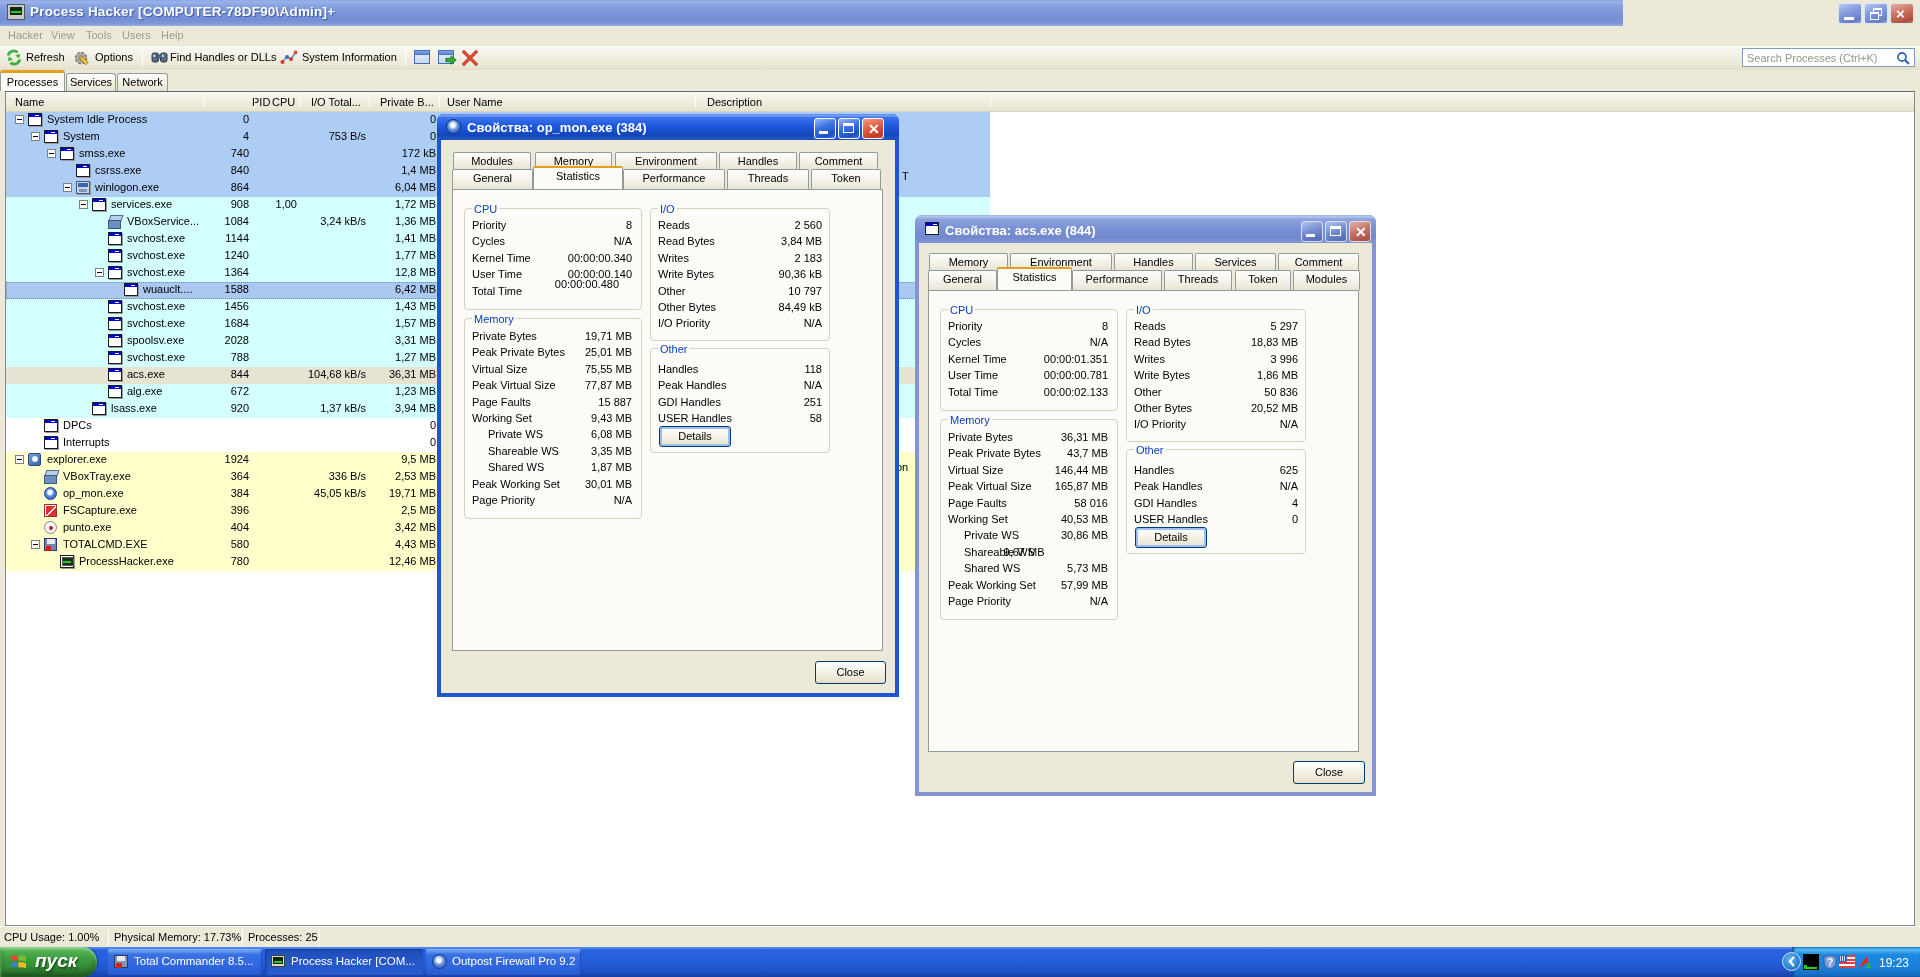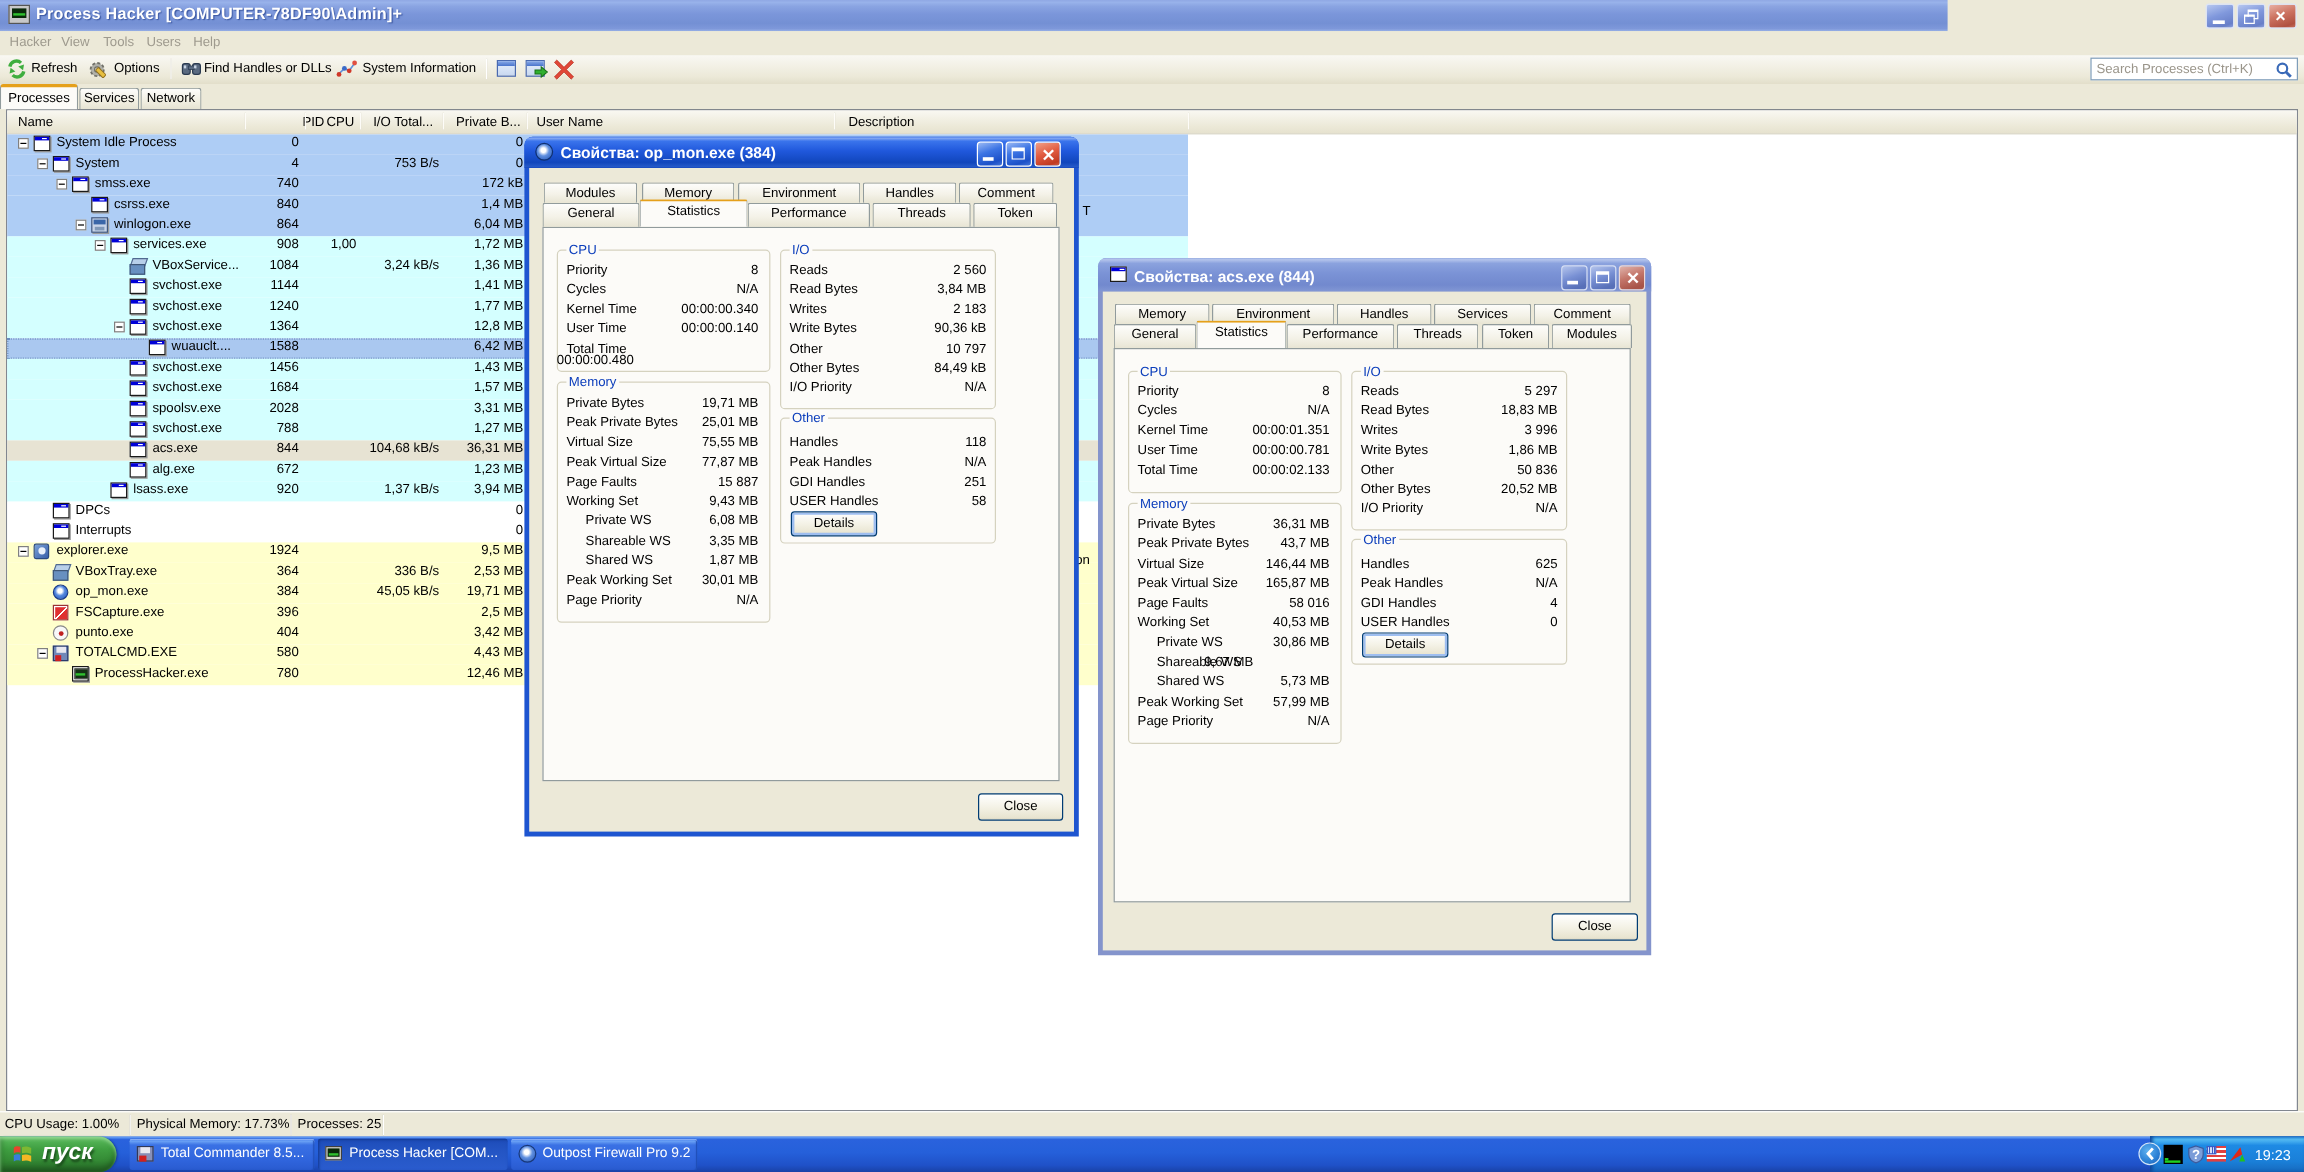--- a/index.html
+++ b/index.html
@@ -409,21 +409,21 @@
     </div>
 <div class="grow" style="left:472px;top:219px;">Priority</div>
 <div class="grow" style="left:464px;top:219px;width:168px;text-align:right;">8</div>
 <div class="grow" style="left:472px;top:235.4px;">Cycles</div>
 <div class="grow" style="left:464px;top:235.4px;width:168px;text-align:right;">N/A</div>
 <div class="grow" style="left:472px;top:251.8px;">Kernel Time</div>
 <div class="grow" style="left:464px;top:251.8px;width:168px;text-align:right;">00:00:00.340</div>
 <div class="grow" style="left:472px;top:268.2px;">User Time</div>
 <div class="grow" style="left:464px;top:268.2px;width:168px;text-align:right;">00:00:00.140</div>
 <div class="grow" style="left:472px;top:284.59999999999997px;">Total Time</div>
-<div class="grow" style="left:464px;top:294px;width:155px;text-align:left;">00:00:00.480</div>
+<div class="grow" style="left:464px;top:278px;width:155px;text-align:right;">00:00:00.480</div>
 
 <div class="grp" style="left:650px;top:208px;width:180px;height:133px;">
       <span class="glabel">I/O</span>
     </div>
 <div class="grow" style="left:658px;top:219px;">Reads</div>
 <div class="grow" style="left:650px;top:219px;width:172px;text-align:right;">2 560</div>
 <div class="grow" style="left:658px;top:235.4px;">Read Bytes</div>
 <div class="grow" style="left:650px;top:235.4px;width:172px;text-align:right;">3,84 MB</div>
 <div class="grow" style="left:658px;top:251.8px;">Writes</div>
 <div class="grow" style="left:650px;top:251.8px;width:172px;text-align:right;">2 183</div>

